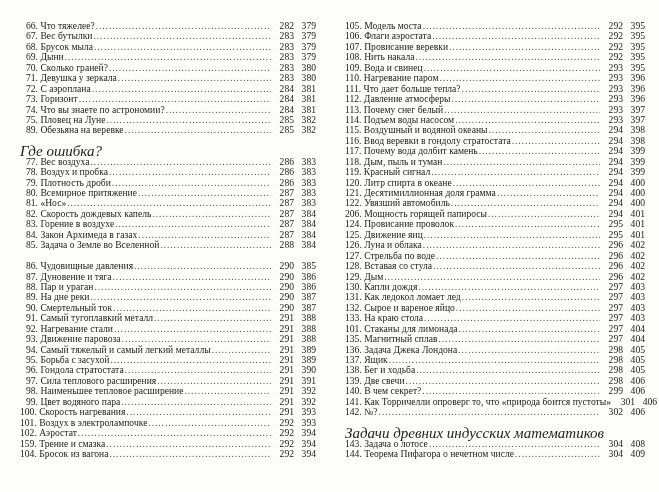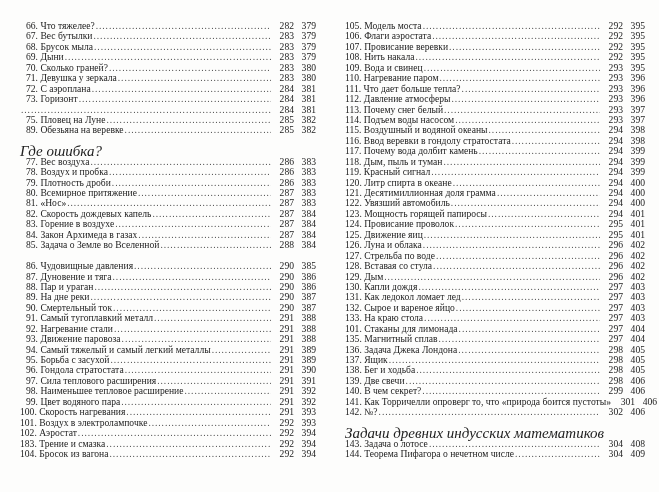--- a/index.html
+++ b/index.html
@@ -83,20 +83,21 @@
         <span class="p1">284</span>
         <span class="p2">381</span>
       </div>
       <div class="row indent2">
         <span class="title">73. Горизонт</span>
         <span class="dots"></span>
         <span class="p1">284</span>
         <span class="p2">381</span>
       </div>
       <div class="row indent2">
+        <span class="title">74. Что вы знаете по астрономии?</span>
         <span class="dots"></span>
         <span class="p1">284</span>
         <span class="p2">381</span>
       </div>
       <div class="row indent2">
         <span class="title">75. Пловец на Луне</span>
         <span class="dots"></span>
         <span class="p1">285</span>
         <span class="p2">382</span>
       </div>
@@ -263,21 +264,21 @@
         <span class="p1">292</span>
         <span class="p2">393</span>
       </div>
       <div class="row">
         <span class="title">102. Аэростат</span>
         <span class="dots"></span>
         <span class="p1">292</span>
         <span class="p2">394</span>
       </div>
       <div class="row">
-        <span class="title">183. Трение и смазка</span>
+        <span class="title">159. Трение и смазка</span>
         <span class="dots"></span>
         <span class="p1">292</span>
         <span class="p2">394</span>
       </div>
       <div class="row">
         <span class="title">104. Бросок из вагона</span>
         <span class="dots"></span>
         <span class="p1">292</span>
         <span class="p2">394</span>
       </div>
@@ -388,21 +389,21 @@
         <span class="p1">294</span>
         <span class="p2">400</span>
       </div>
       <div class="row">
         <span class="title">122. Увязший автомобиль</span>
         <span class="dots"></span>
         <span class="p1">294</span>
         <span class="p2">400</span>
       </div>
       <div class="row">
-        <span class="title">123. Мощность горящей папиросы</span>
+        <span class="title">206. Мощность горящей папиросы</span>
         <span class="dots"></span>
         <span class="p1">294</span>
         <span class="p2">401</span>
       </div>
       <div class="row">
         <span class="title">124. Провисание проволок</span>
         <span class="dots"></span>
         <span class="p1">295</span>
         <span class="p2">401</span>
       </div>

